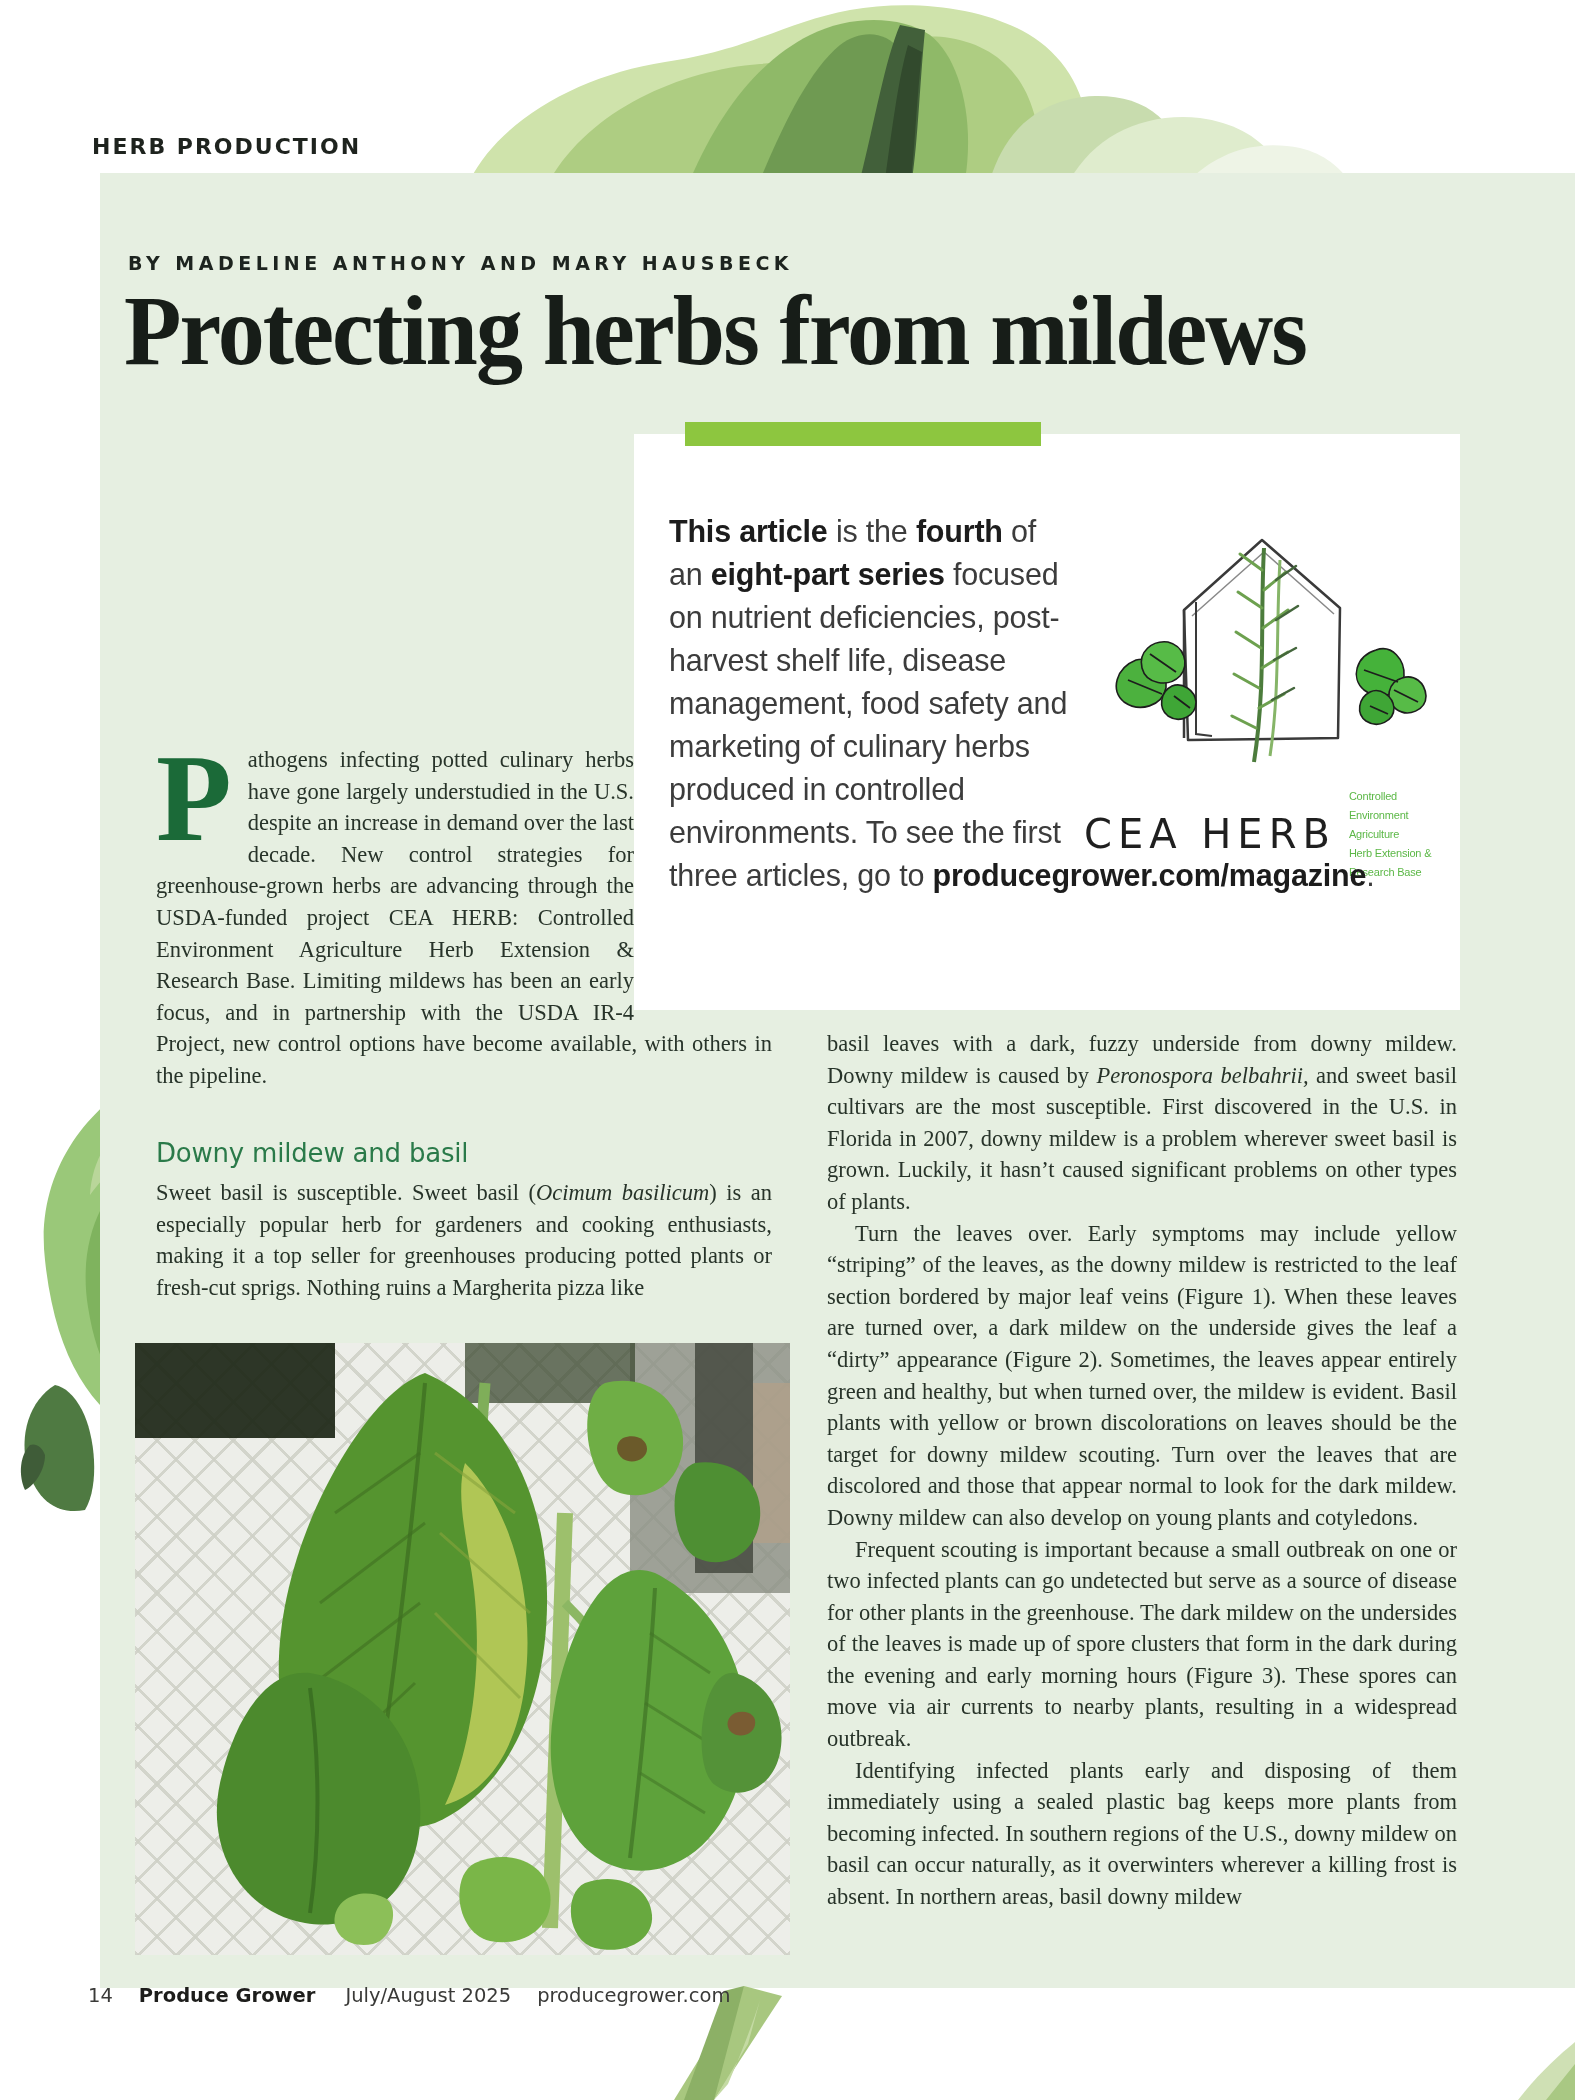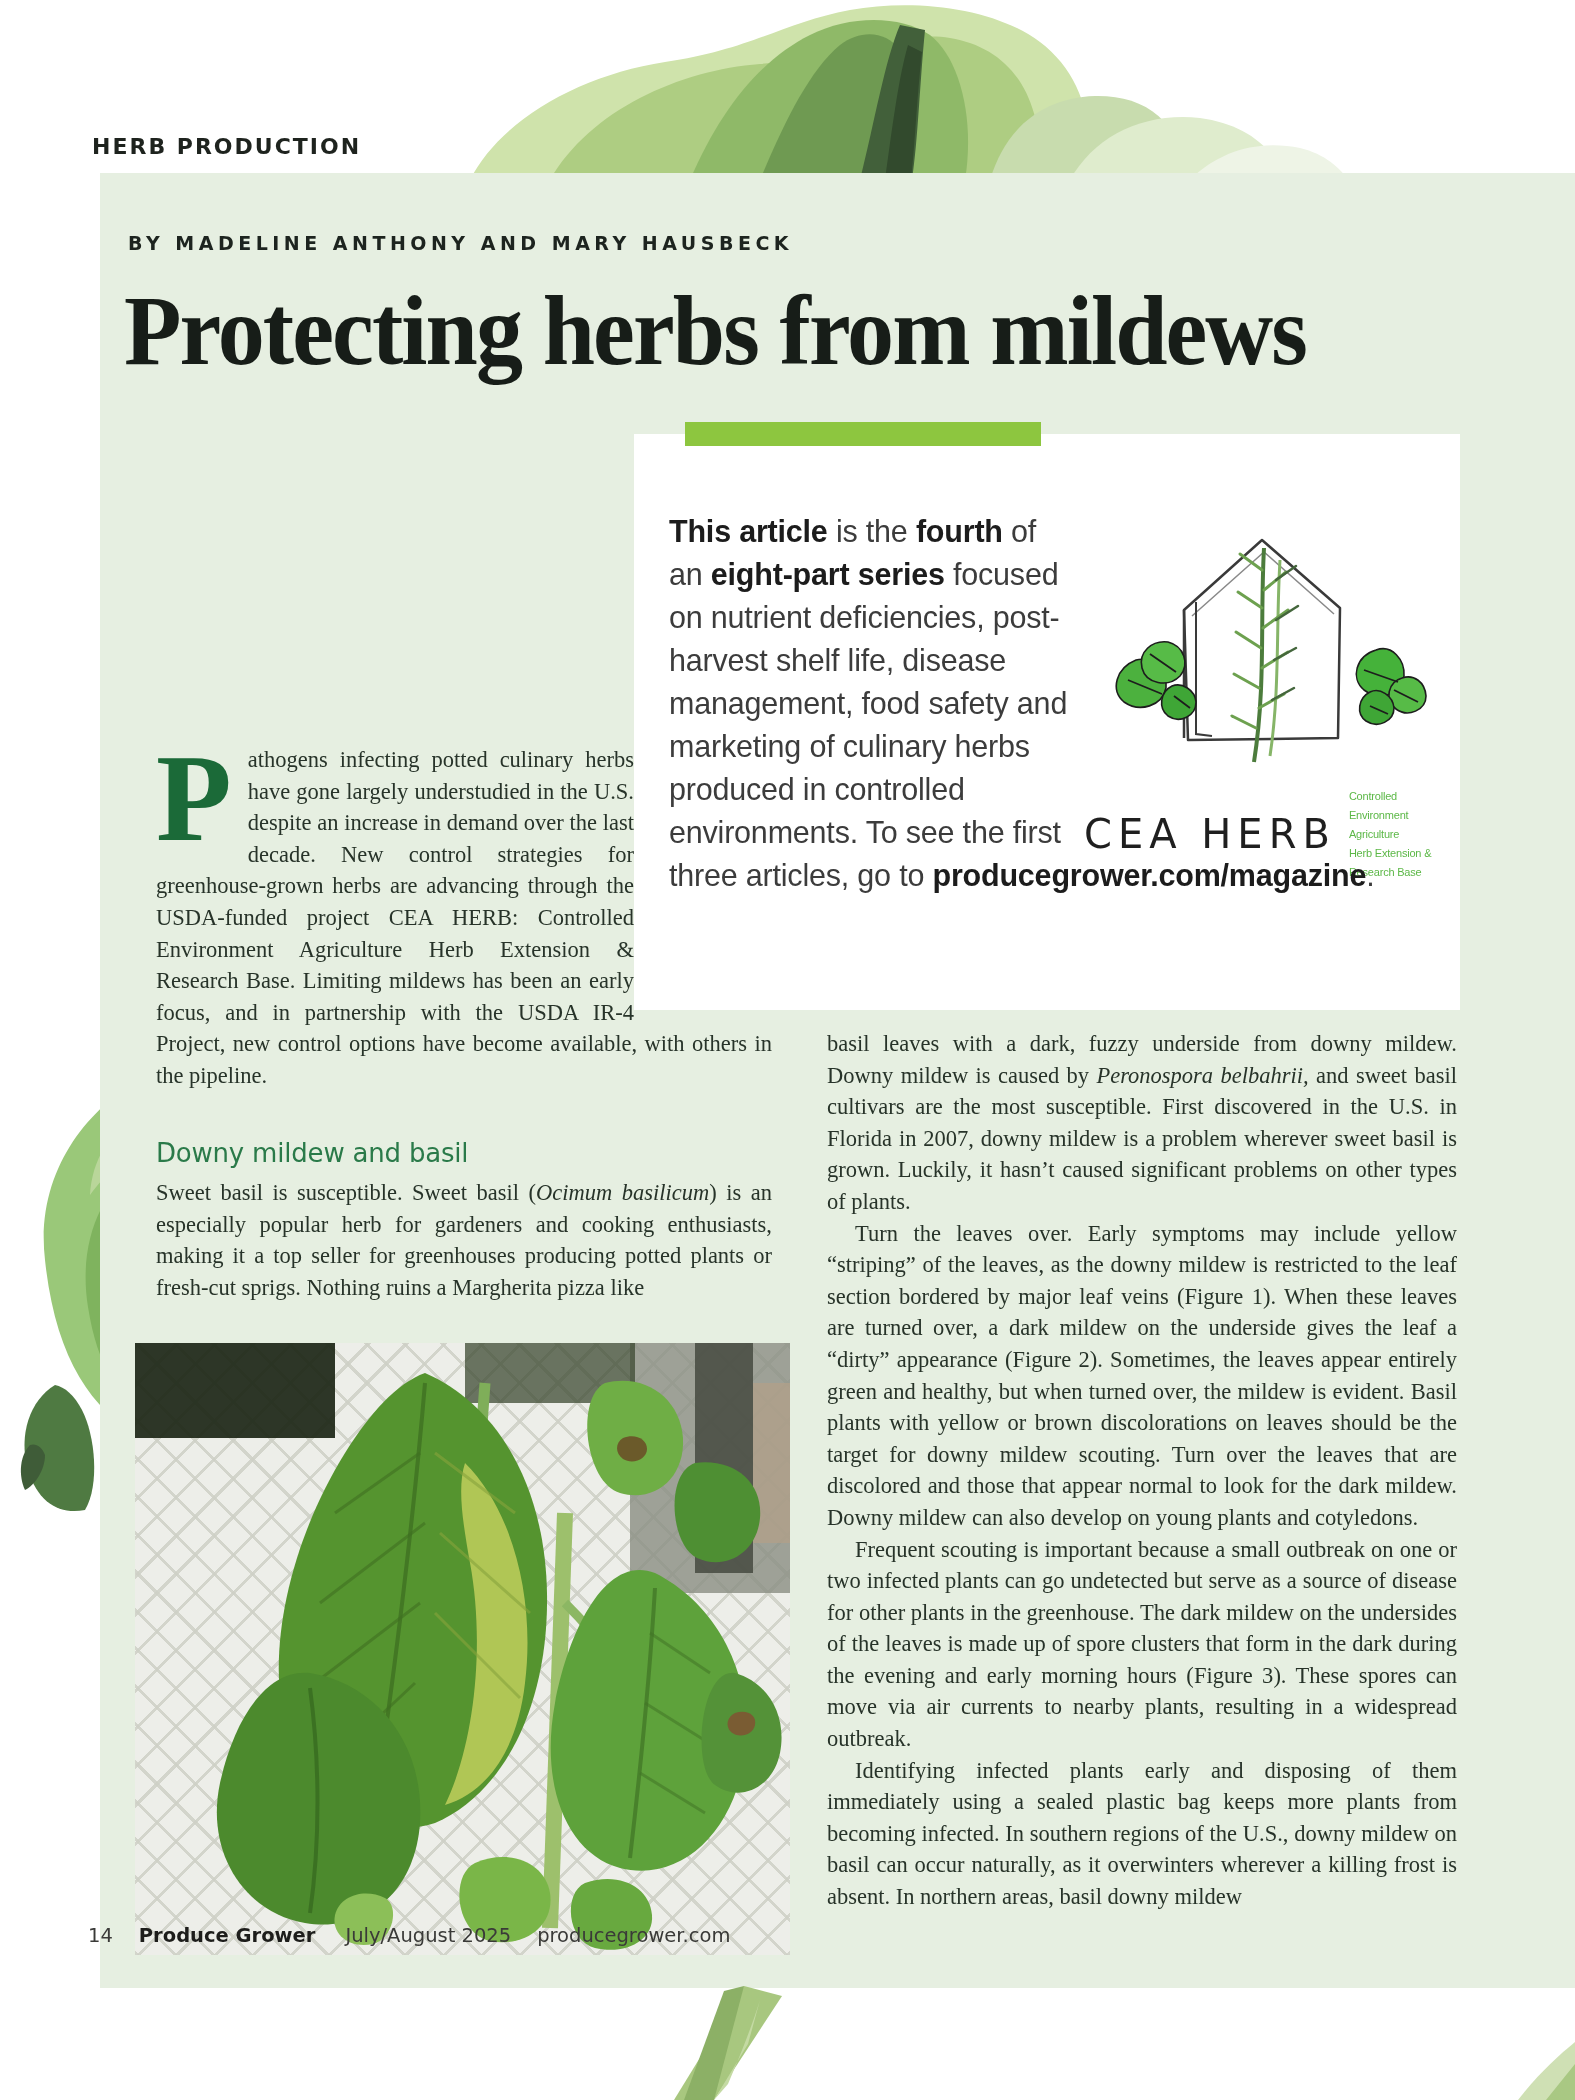--- a/index.html
+++ b/index.html
@@ -10,21 +10,21 @@
   .top-art{position:absolute;left:430px;top:0;z-index:0;}
   .left-art{position:absolute;left:0;top:1055px;z-index:0;}
 
   .green-box{position:absolute;left:100px;top:173px;width:1475px;height:1815px;
              background:#e6efe1;z-index:1;}
 
   .section-label{position:absolute;left:92px;top:134px;z-index:3;
     font-family:"DejaVu Sans",sans-serif;font-weight:bold;font-size:22px;
     letter-spacing:2px;color:#1e231e;}
 
-  .byline{position:absolute;left:128px;top:232px;z-index:3;
+  .byline{position:absolute;left:128px;top:252px;z-index:3;
     font-family:"DejaVu Sans",sans-serif;font-weight:bold;font-size:19px;
     letter-spacing:4.5px;color:#1d241f;}
 
   .title{position:absolute;left:124px;top:281px;z-index:3;margin:0;white-space:nowrap;
     font-family:"Liberation Serif",serif;font-weight:bold;font-size:100px;line-height:1;
     letter-spacing:-2px;color:#171d18;transform:scaleX(0.94);transform-origin:left top;}
 
   .standfirst{position:absolute;left:163px;top:418px;width:430px;z-index:3;
     font-family:"DejaVu Sans",sans-serif;font-weight:bold;font-size:33px;line-height:51px;
     letter-spacing:-0.3px;color:#222b25;white-space:pre-line;}
@@ -70,21 +70,21 @@
   .fig-circle{position:absolute;left:118px;top:1366px;width:262px;height:262px;border-radius:50%;
     background:#1a5c33;z-index:5;text-align:center;}
   .fig-bar{width:57px;height:16px;background:#8dc63f;margin:44px auto 12px auto;}
   .fig-text{margin:0 24px;font-family:"Liberation Sans",sans-serif;font-size:21px;
     line-height:26.5px;color:#ffffff;}
   .fig-label{color:#8dc63f;font-weight:bold;}
   .fig-credit{margin-top:12px;font-family:"Liberation Sans",sans-serif;font-size:12.5px;
     letter-spacing:1.2px;color:#e9f1e9;}
 
   
-  .footer{position:absolute;left:88px;top:1924px;z-index:3;display:flex;align-items:baseline;
+  .footer{position:absolute;left:88px;top:1984px;z-index:3;display:flex;align-items:baseline;
     font-family:"DejaVu Sans",sans-serif;font-size:19.5px;color:#2f2f2d;}
   .footer .pgnum{color:#3a3a38;}
   .footer .mag{font-weight:bold;color:#1d1d1b;margin-left:26px;}
   .footer .issue{margin-left:30px;color:#3a3a38;}
   .footer .site{margin-left:26px;color:#3a3a38;text-align:center;}
 
   .bottom-stem{position:absolute;left:652px;top:1986px;z-index:1;}
   .corner-leaf{position:absolute;right:0;bottom:0;z-index:1;}
 </style>
 </head>

